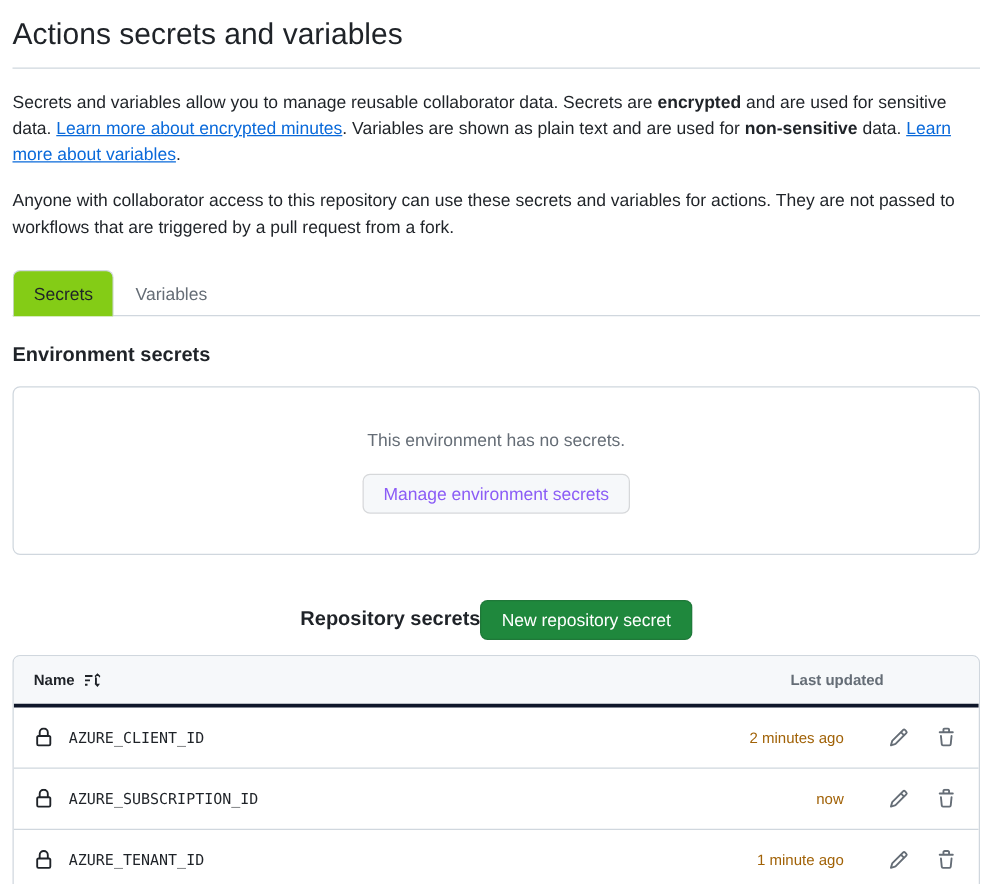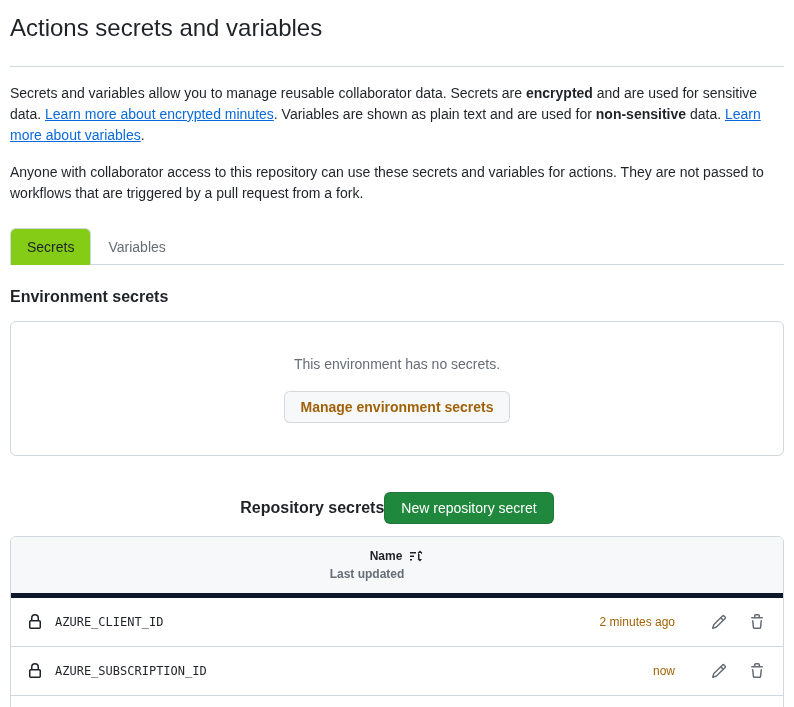--- a/index.html
+++ b/index.html
@@ -8,21 +8,21 @@
       font-size: 14px;
       line-height: 1.5;
       color: #1f2328;
       background: #ffffff;
       padding: 10px;
       width: 794px;
     }
     h1 {
       font-size: 24px;
       font-weight: 400;
-      padding-bottom: 20px;
+      padding-bottom: 8px;
       border-bottom: 1px solid #d0d7de;
       margin-bottom: 16px;
     }
     p.desc, div.desc {
       margin-bottom: 16px;
       color: #1f2328;
     }
     .desc strong { font-weight: 600; }
     a { color: #0969da; text-decoration: underline; }
     .tabnav {
@@ -60,26 +60,26 @@
       text-align: center;
     }
     .empty-box p {
       color: #656d76;
       margin-bottom: 16px;
     }
     .btn {
       display: inline-block;
       padding: 5px 16px;
       font-size: 14px;
-      font-weight: 700;
+      font-weight: 400;
       line-height: 20px;
       border: 1px solid rgba(31,35,40,0.15);
       border-radius: 6px;
       background: #f6f8fa;
-      color: #a16207;
+      color: #8b5cf6;
       cursor: pointer;
     }
     .btn-primary {
       background: #1f883d;
       color: #ffffff;
       border-color: rgba(31,35,40,0.15);
       font-weight: 500;
     }
     .repo-header {
       display: flex;
@@ -92,29 +92,28 @@
       font-size: 16px;
       font-weight: 600;
     }
     .table {
       border: 1px solid #d0d7de;
       border-radius: 6px;
       overflow: hidden;
     }
     .thead {
       background: #f6f8fa;
-      border-bottom: 5px solid #0f172a;
+      border-bottom: 3px solid #0f172a;
       padding: 10px 16px;
       display: flex;
       align-items: center;
       justify-content: space-between;
       font-size: 12px;
       font-weight: 600;
       color: #656d76;
-      flex-direction: column;
     }
     .thead .name-col {
       display: flex;
       align-items: center;
       gap: 6px;
       color: #1f2328;
     }
     .thead .updated-col {
       margin-right: 60px;
     }
@@ -249,20 +248,28 @@
         <span>
           <svg width="16" height="16" viewBox="0 0 16 16" fill="currentColor">
               <path d="M11 1.75V3h2.25a.75.75 0 0 1 0 1.5H2.75a.75.75 0 0 1 0-1.5H5V1.75C5 .784 5.784 0 6.75 0h2.5C10.216 0 11 .784 11 1.75ZM4.496 6.675l.66 6.6a.25.25 0 0 0 .249.225h5.19a.25.25 0 0 0 .249-.225l.66-6.6a.75.75 0 0 1 1.492.149l-.66 6.6A1.748 1.748 0 0 1 10.595 15h-5.19a1.75 1.75 0 0 1-1.741-1.575l-.66-6.6a.75.75 0 1 1 1.492-.15ZM6.5 1.75V3h3V1.75a.25.25 0 0 0-.25-.25h-2.5a.25.25 0 0 0-.25.25Z"></path>
             </svg>
         </span>
       </button>
     </div>
   </div>
 
   <div class="trow">
+    <div class="name">
+      <span>
+        <svg width="16" height="16" viewBox="0 0 16 16" fill="currentColor">
+            <path d="M4 4a4 4 0 0 1 8 0v2h.25c.966 0 1.75.784 1.75 1.75v5.5A1.75 1.75 0 0 1 12.25 15h-8.5A1.75 1.75 0 0 1 2 13.25v-5.5C2 6.784 2.784 6 3.75 6H4Zm6.5 2V4a2.5 2.5 0 1 0-5 0v2ZM3.5 7.75v5.5c0 .138.112.25.25.25h8.5a.25.25 0 0 0 .25-.25v-5.5a.25.25 0 0 0-.25-.25h-8.5a.25.25 0 0 0-.25.25Z"></path>
+          </svg>
+      </span>
+      <span>AZURE_TENANT_ID</span>
+    </div>
     <div class="updated">1 minute ago</div>
     <div class="actions">
       <button class="icon-btn">
         <span>
           <svg width="16" height="16" viewBox="0 0 16 16" fill="currentColor">
               <path d="M11.013 1.427a1.75 1.75 0 0 1 2.474 0l1.086 1.086a1.75 1.75 0 0 1 0 2.474l-8.61 8.61c-.21.21-.47.364-.756.445l-3.251.93a.75.75 0 0 1-.927-.928l.929-3.25c.081-.286.235-.547.445-.758l8.61-8.61Zm.176 4.823L9.75 4.81l-6.286 6.287a.253.253 0 0 0-.064.108l-.558 1.953 1.953-.558a.253.253 0 0 0 .108-.064Zm1.238-3.763a.25.25 0 0 0-.354 0L10.811 3.75l1.439 1.44 1.263-1.263a.25.25 0 0 0 0-.354Z"></path>
             </svg>
         </span>
       </button>
       <button class="icon-btn">

